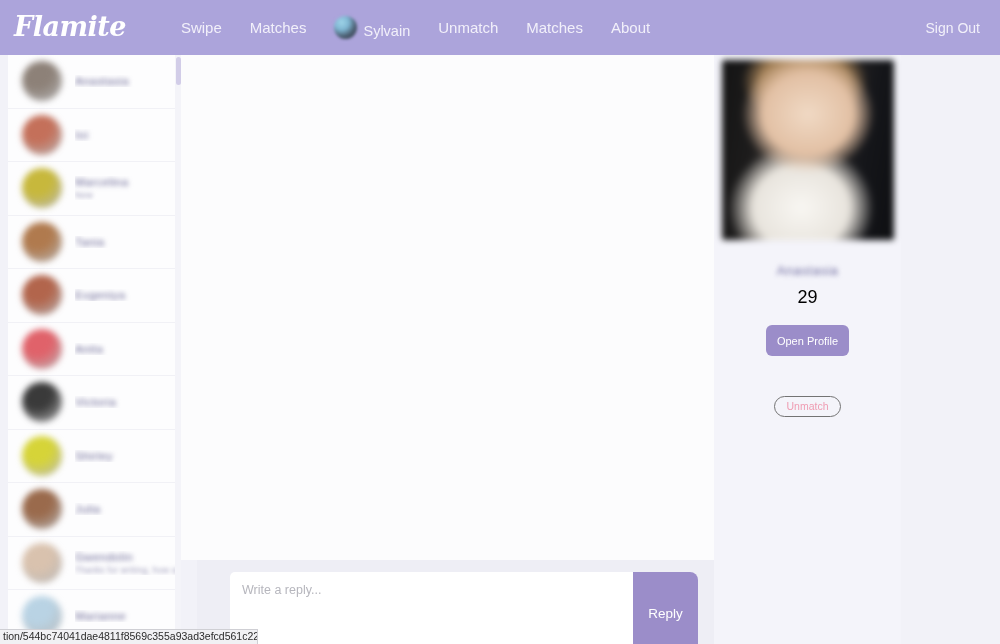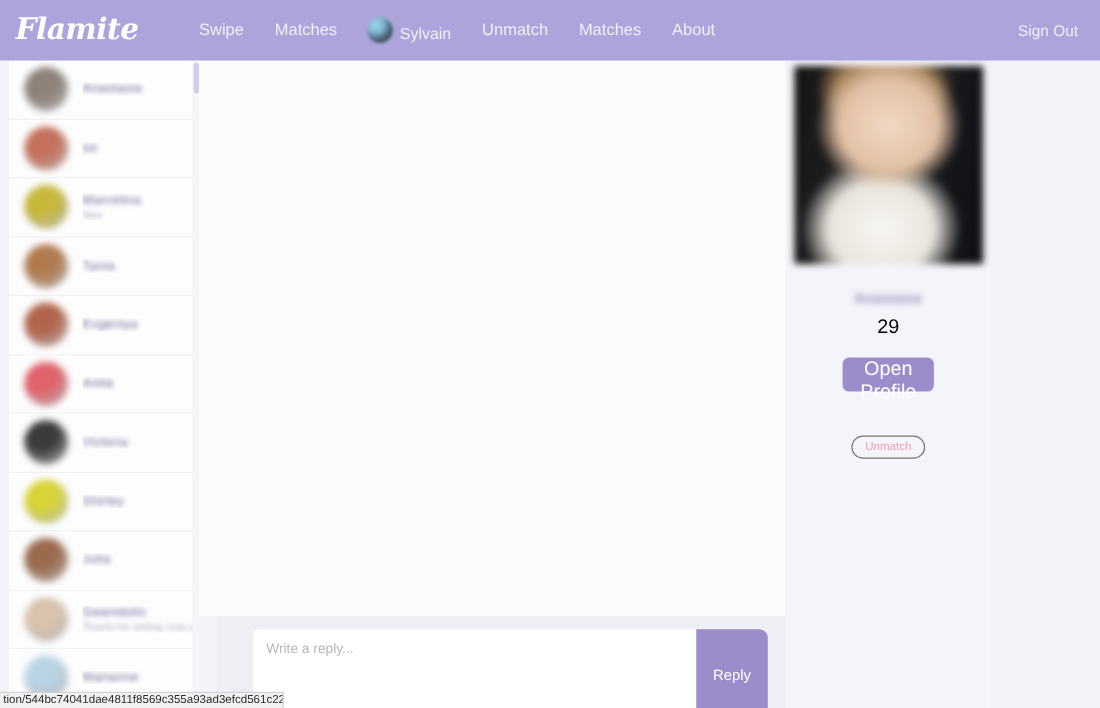--- a/index.html
+++ b/index.html
@@ -239,21 +239,21 @@
   .open-profile-btn {
     display: block;
     margin: 17px auto 0;
     width: 83px;
     height: 31px;
     border: none;
     border-radius: 6px;
     background: #9b8dc9;
     color: #ffffff;
     font-family: "Liberation Sans", sans-serif;
-    font-size: 18px;
+    font-size: 11px;
     cursor: pointer;
   }
   .unmatch-btn {
     display: inline-block;
     margin-top: 40px;
     padding: 3px 11px 4px;
     border: 1px solid #737373;
     border-radius: 11px;
     background: transparent;
     color: #ef9cb2;

